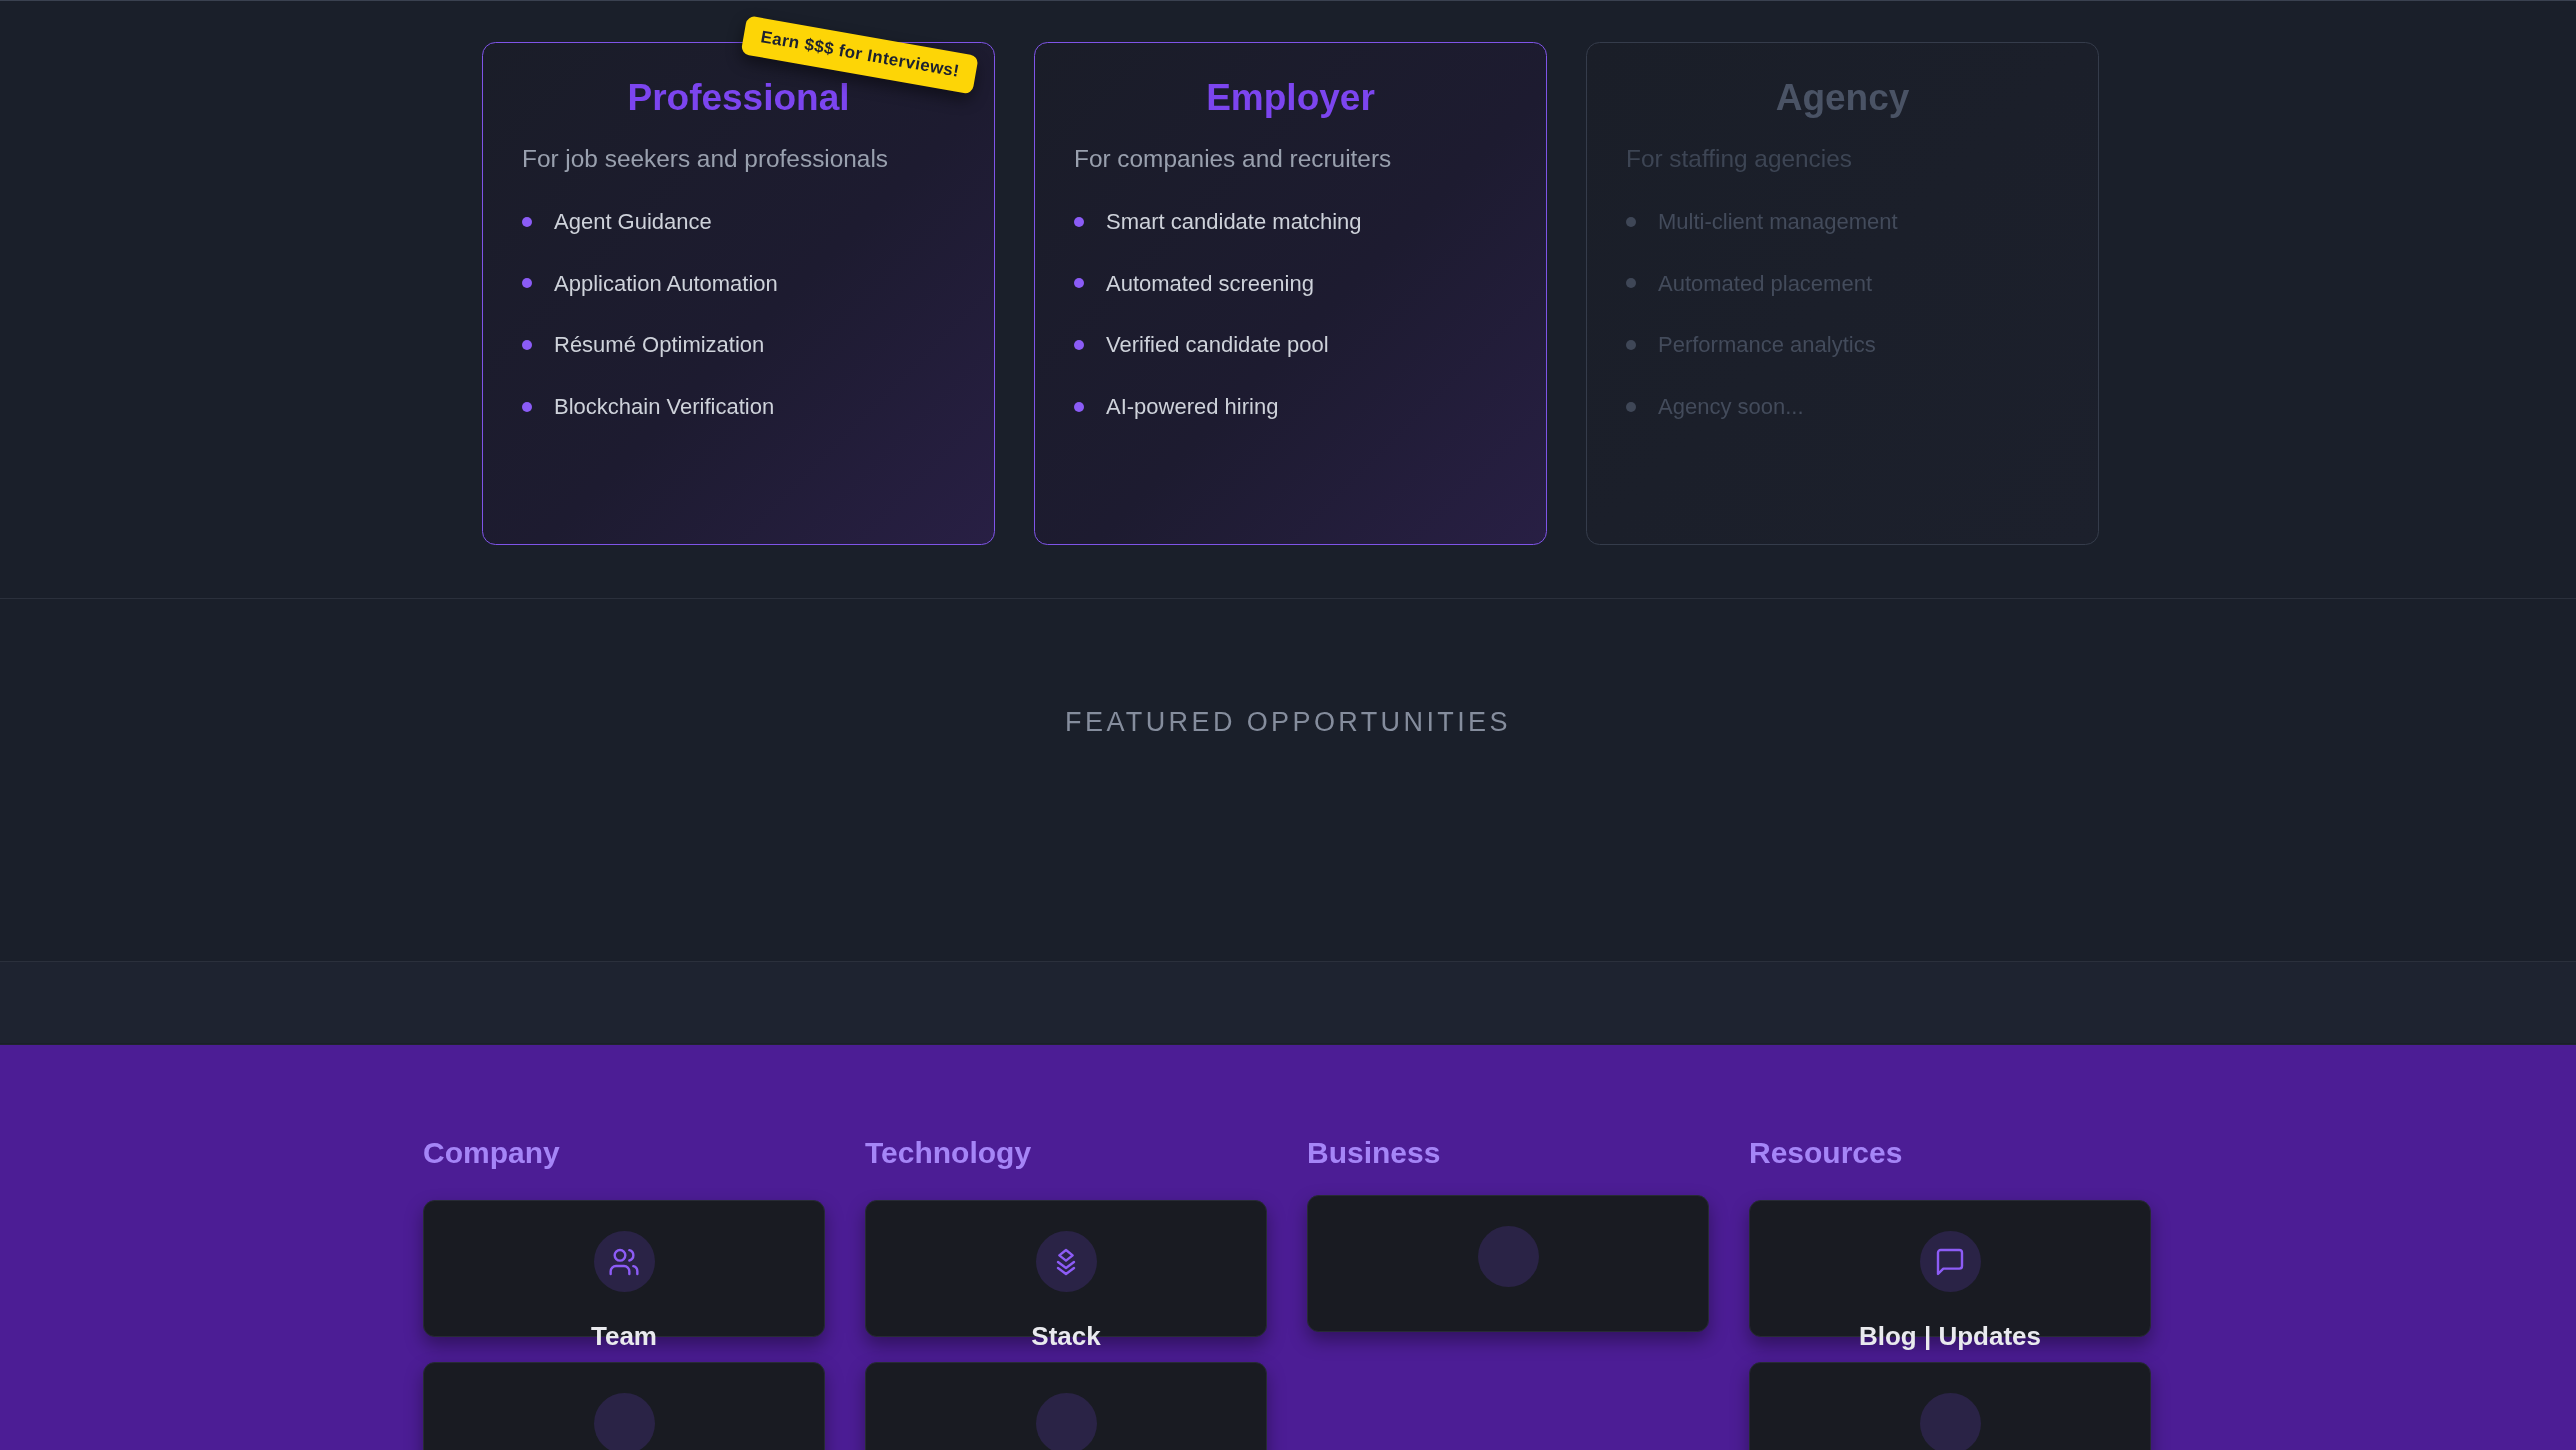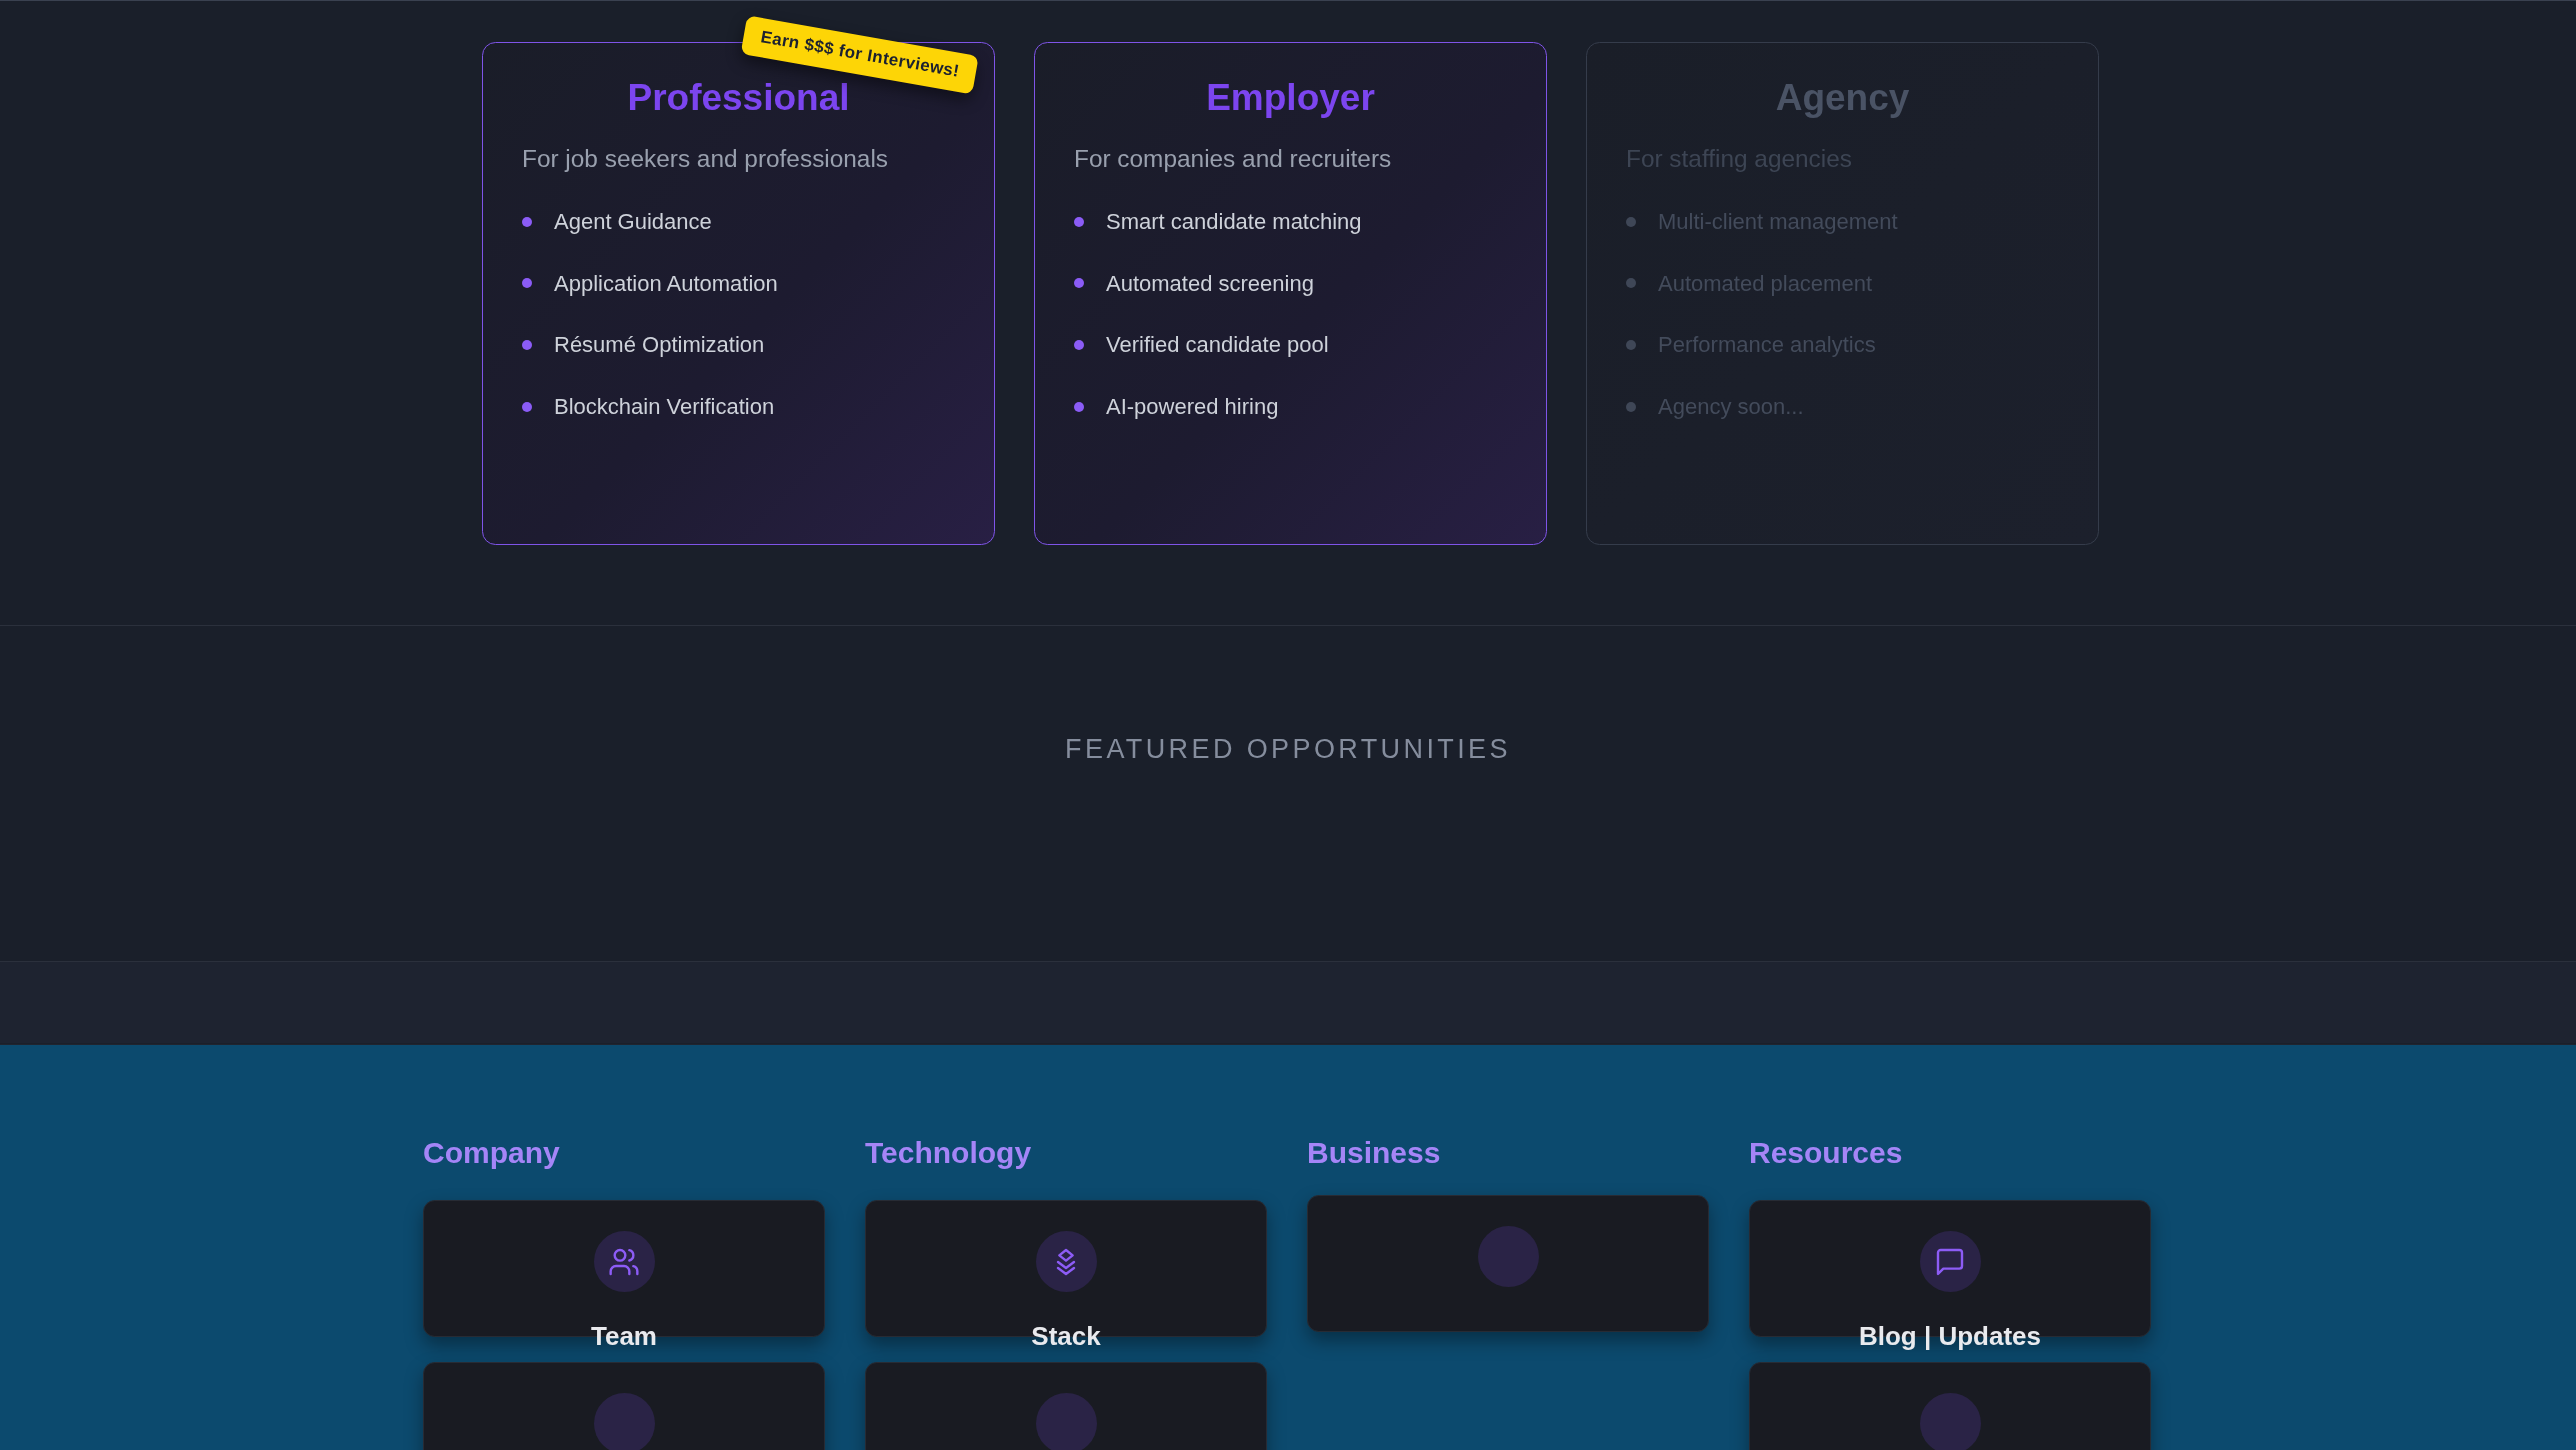--- a/index.html
+++ b/index.html
@@ -39,21 +39,21 @@
 
   .promo-badge {
     position:absolute; left:744px; top:13.5px; white-space:nowrap;
     font-size:17px; font-weight:bold; padding:9.3px 17px; border-radius:8.4px;
     transform:rotate(10deg); transform-origin:left center;
     box-shadow:0 6.7px 15px rgba(0,0,0,.45); z-index:5; letter-spacing:0.4px;
   }
 
   
   .featured {
-    position:absolute; left:0; top:625px; width:2576px; height:337px;
+    position:absolute; left:0; top:598px; width:2576px; height:337px;
     background:#1a1f2a; border-top:0.8px solid #2b303c;
     display:flex; flex-direction:column; align-items:center;
   }
   .featured-heading {
     margin:107px 0 0 0; font-size:27px; line-height:32px; font-weight:normal;
     letter-spacing:3.4px; color:#858d9d;
   }
   .jobs-row { display:flex; gap:84px; margin-top:22px; align-items:flex-start; }
   .job { text-align:center; }
   .job-company { font-size:28px; line-height:34px; }
@@ -61,21 +61,21 @@
 
   
   .band {
     position:absolute; left:0; top:961px; width:2576px; height:82px;
     background:#1e2330; border-top:0.8px solid #2b303c;
   }
 
   
   .footer {
     position:absolute; left:0; top:1044px; width:2576px; height:407px;
-    background:#0c4a6e; border-top:0.8px solid #20242e;
+    background:#4c1d95; border-top:0.8px solid #20242e;
   }
   .footer-grid {
     position:absolute; left:423px; top:0; width:1731px;
     display:grid; grid-template-columns:repeat(4, 402px); column-gap:40px;
     padding-top:91px;
   }
   .footer-col h3 { margin:0; font-size:30px; line-height:34px; font-weight:bold; color:#a585f7; }
   .tile {
     margin-top:30px; height:137px; border-radius:11.8px;
     background:#191b22; border:0.8px solid #272b34;

